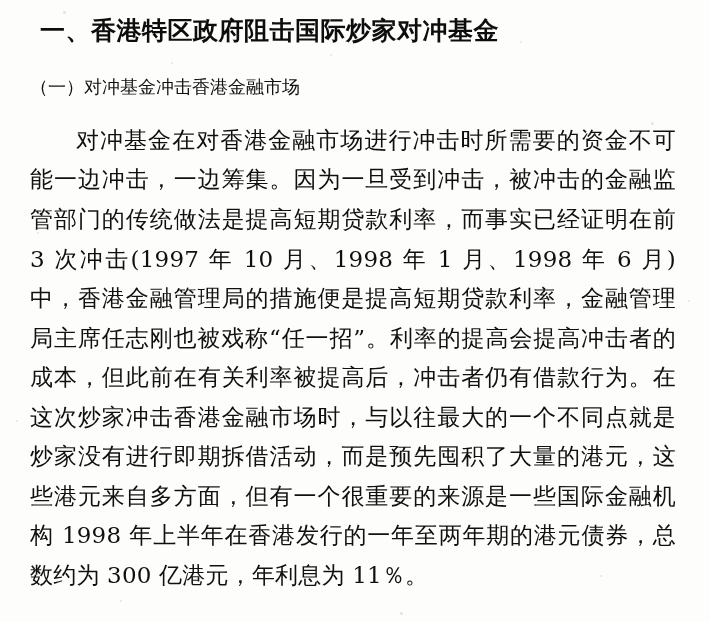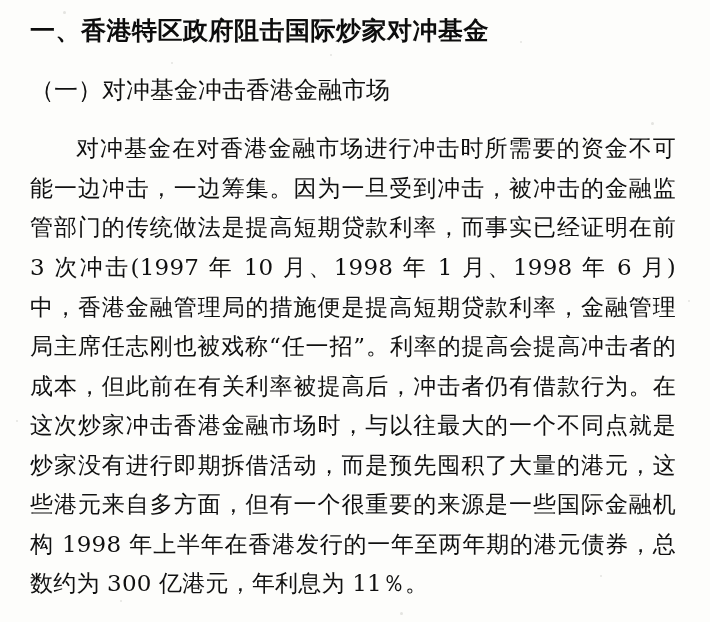--- a/index.html
+++ b/index.html
@@ -23,25 +23,25 @@
     box-sizing: border-box;
   }
   .inner {
     padding: 14px 34px 0 30px;
   }
   .heading-1 {
     font-size: 25px;
     font-weight: bold;
     letter-spacing: 0.5px;
     line-height: 1.35;
-    margin: 0 0 26px 0;
+    margin: 0 0 26px 10px;
     color: #0d0d0d;
   }
   .heading-2 {
-    font-size: 24px;
+    font-size: 18px;
     font-weight: normal;
     line-height: 1.4;
     margin: 0 0 22px 0;
     color: #101010;
   }
   .body-para {
     font-size: 23px;
     line-height: 1.72;
     text-align: justify;
     text-justify: inter-ideograph;

